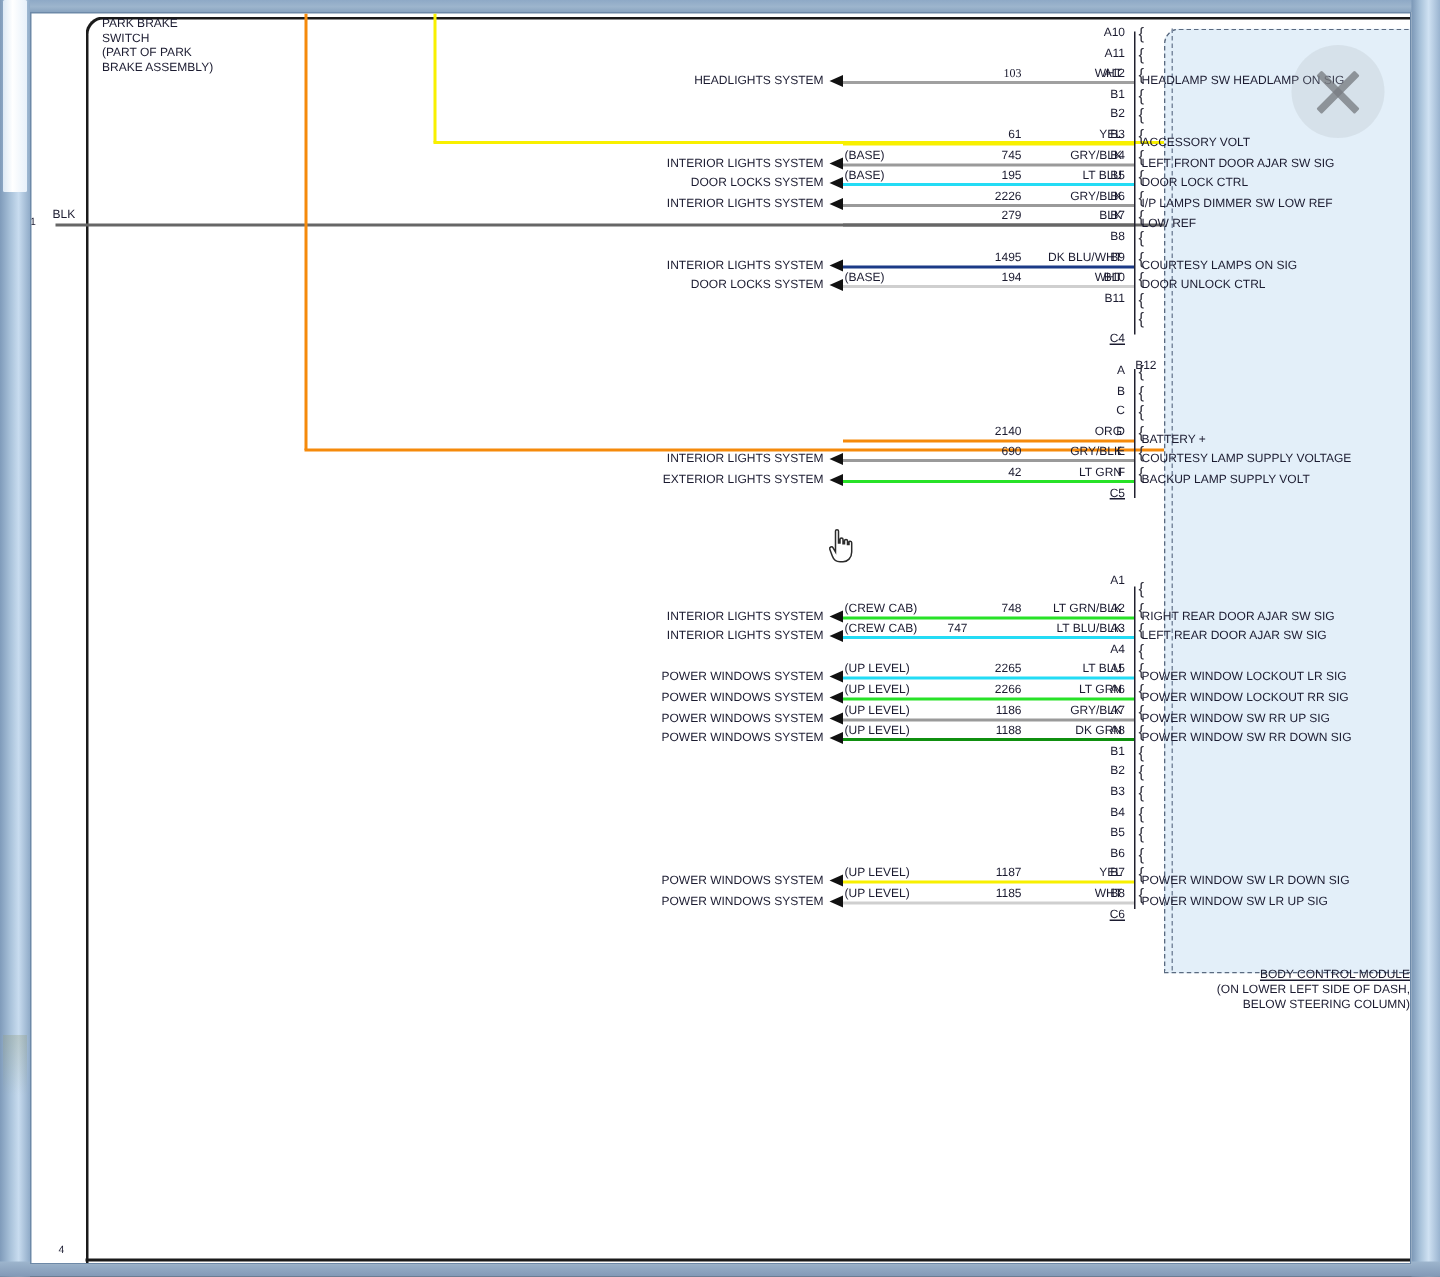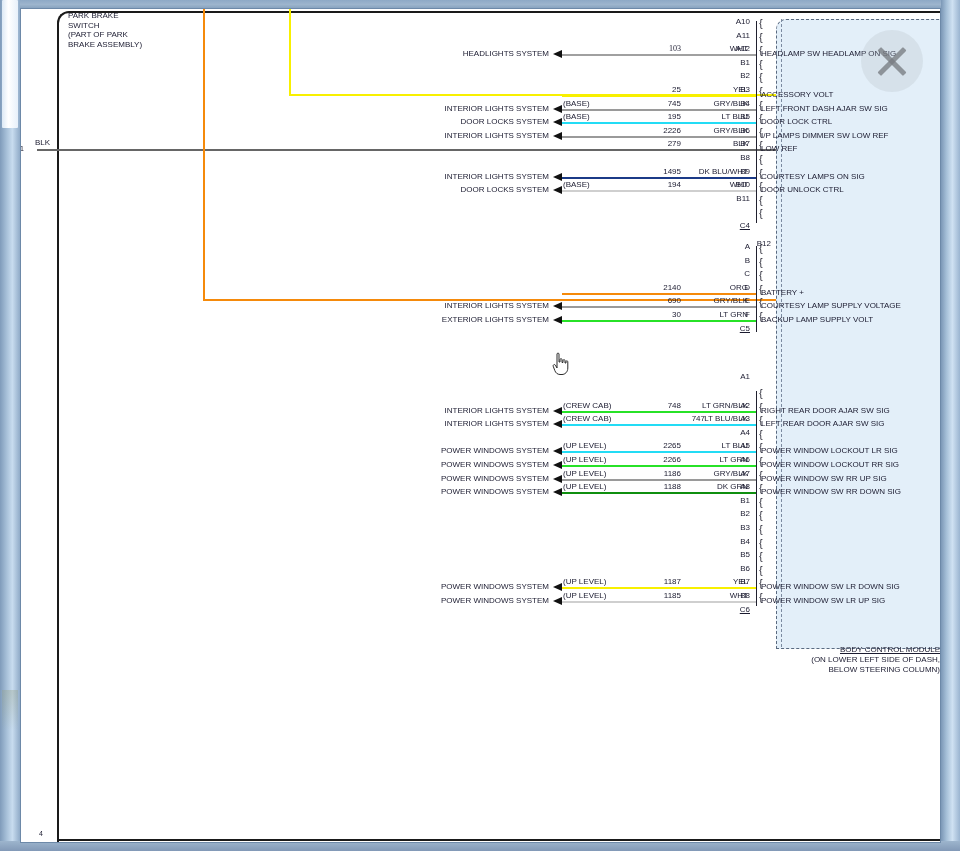--- a/index.html
+++ b/index.html
@@ -126,32 +126,32 @@
         <div class="t r" style="left:328px;top:40.2px;width:200px;">HEADLIGHTS SYSTEM</div>
         <div class="arrow" style="left:532px;top:41.2px;"></div>
         <div class="desc" style="left:740px;top:41.2px;">HEADLAMP SW HEADLAMP ON SIG</div>
         <div class="pin" style="left:707px;top:49.8px;">B1</div>
         <div class="brace" style="left:738px;top:50.8px;">{</div>
         <div class="pin" style="left:707px;top:63.4px;">B2</div>
         <div class="brace" style="left:738px;top:64.4px;">{</div>
         <div class="pin" style="left:707px;top:77px;">B3</div>
         <div class="brace" style="left:738px;top:78px;">{</div>
         <div class="wire" style="left:541px;top:86px;width:194px;border-top-color:#f8f000;"></div>
-        <div class="t r" style="left:600px;top:76px;width:60px;">25</div>
+        <div class="t r" style="left:600px;top:76px;width:60px;">61</div>
         <div class="t r" style="left:647px;top:76px;width:80px;">YEL</div>
         <div class="desc" style="left:740px;top:82px;">ACCESSORY VOLT</div>
         <div class="pin" style="left:707px;top:90.6px;">B4</div>
         <div class="brace" style="left:738px;top:91.6px;">{</div>
         <div class="wire" style="left:541px;top:99.6px;width:194px;border-top-color:#9a9a9a;"></div>
         <div class="t r" style="left:600px;top:89.6px;width:60px;">745</div>
         <div class="t r" style="left:647px;top:89.6px;width:80px;">GRY/BLK</div>
         <div class="t" style="left:542px;top:89.6px;">(BASE)</div>
         <div class="t r" style="left:328px;top:94.6px;width:200px;">INTERIOR LIGHTS SYSTEM</div>
         <div class="arrow" style="left:532px;top:95.6px;"></div>
-        <div class="desc" style="left:740px;top:95.6px;">LEFT FRONT DASH AJAR SW SIG</div>
+        <div class="desc" style="left:740px;top:95.6px;">LEFT FRONT DOOR AJAR SW SIG</div>
         <div class="pin" style="left:707px;top:104.2px;">B5</div>
         <div class="brace" style="left:738px;top:105.2px;">{</div>
         <div class="wire" style="left:541px;top:113.2px;width:194px;border-top-color:#23dcf5;"></div>
         <div class="t r" style="left:600px;top:103.2px;width:60px;">195</div>
         <div class="t r" style="left:647px;top:103.2px;width:80px;">LT BLU</div>
         <div class="t" style="left:542px;top:103.2px;">(BASE)</div>
         <div class="t r" style="left:328px;top:108.2px;width:200px;">DOOR LOCKS SYSTEM</div>
         <div class="arrow" style="left:532px;top:109.2px;"></div>
         <div class="desc" style="left:740px;top:109.2px;">DOOR LOCK CTRL</div>
         <div class="pin" style="left:707px;top:117.8px;">B6</div>
@@ -208,41 +208,41 @@
         <div class="brace" style="left:738px;top:289.4px;">{</div>
         <div class="wire" style="left:541px;top:297.4px;width:194px;border-top-color:#9a9a9a;"></div>
         <div class="t r" style="left:600px;top:287.4px;width:60px;">690</div>
         <div class="t r" style="left:647px;top:287.4px;width:80px;">GRY/BLK</div>
         <div class="t r" style="left:328px;top:292.4px;width:200px;">INTERIOR LIGHTS SYSTEM</div>
         <div class="arrow" style="left:532px;top:293.4px;"></div>
         <div class="desc" style="left:740px;top:293.4px;">COURTESY LAMP SUPPLY VOLTAGE</div>
         <div class="pin" style="left:707px;top:302px;">F</div>
         <div class="brace" style="left:738px;top:303px;">{</div>
         <div class="wire" style="left:541px;top:311px;width:194px;border-top-color:#27e227;"></div>
-        <div class="t r" style="left:600px;top:301px;width:60px;">30</div>
+        <div class="t r" style="left:600px;top:301px;width:60px;">42</div>
         <div class="t r" style="left:647px;top:301px;width:80px;">LT GRN</div>
         <div class="t r" style="left:328px;top:306px;width:200px;">EXTERIOR LIGHTS SYSTEM</div>
         <div class="arrow" style="left:532px;top:307px;"></div>
         <div class="desc" style="left:740px;top:307px;">BACKUP LAMP SUPPLY VOLT</div>
         <div class="pin u" style="left:707px;top:315.6px;">C5</div>
-        <div class="pin" style="left:707px;top:364px;text-align:right;">A1</div>
+        <div class="pin" style="left:707px;top:374px;text-align:right;">A1</div>
         <div class="brace" style="left:738px;top:380px;">{</div>
         <div class="pin" style="left:707px;top:392.6px;">A2</div>
         <div class="brace" style="left:738px;top:393.6px;">{</div>
         <div class="wire" style="left:541px;top:401.6px;width:194px;border-top-color:#27e227;"></div>
         <div class="t r" style="left:600px;top:391.6px;width:60px;">748</div>
         <div class="t r" style="left:647px;top:391.6px;width:80px;">LT GRN/BLK</div>
         <div class="t" style="left:542px;top:391.6px;">(CREW CAB)</div>
         <div class="t r" style="left:328px;top:396.6px;width:200px;">INTERIOR LIGHTS SYSTEM</div>
         <div class="arrow" style="left:532px;top:397.6px;"></div>
         <div class="desc" style="left:740px;top:397.6px;">RIGHT REAR DOOR AJAR SW SIG</div>
         <div class="pin" style="left:707px;top:406.2px;">A3</div>
         <div class="brace" style="left:738px;top:407.2px;">{</div>
         <div class="wire" style="left:541px;top:415.2px;width:194px;border-top-color:#23dcf5;"></div>
-        <div class="t r" style="left:624px;top:405.2px;width:60px;">747</div>
+        <div class="t r" style="left:564px;top:405.2px;width:60px;">747</div>
         <div class="t r" style="left:647px;top:405.2px;width:80px;">LT BLU/BLK</div>
         <div class="t" style="left:542px;top:405.2px;">(CREW CAB)</div>
         <div class="t r" style="left:328px;top:410.2px;width:200px;">INTERIOR LIGHTS SYSTEM</div>
         <div class="arrow" style="left:532px;top:411.2px;"></div>
         <div class="desc" style="left:740px;top:411.2px;">LEFT REAR DOOR AJAR SW SIG</div>
         <div class="pin" style="left:707px;top:419.8px;">A4</div>
         <div class="brace" style="left:738px;top:420.8px;">{</div>
         <div class="pin" style="left:707px;top:433.4px;">A5</div>
         <div class="brace" style="left:738px;top:434.4px;">{</div>
         <div class="wire" style="left:541px;top:442.4px;width:194px;border-top-color:#23dcf5;"></div>

